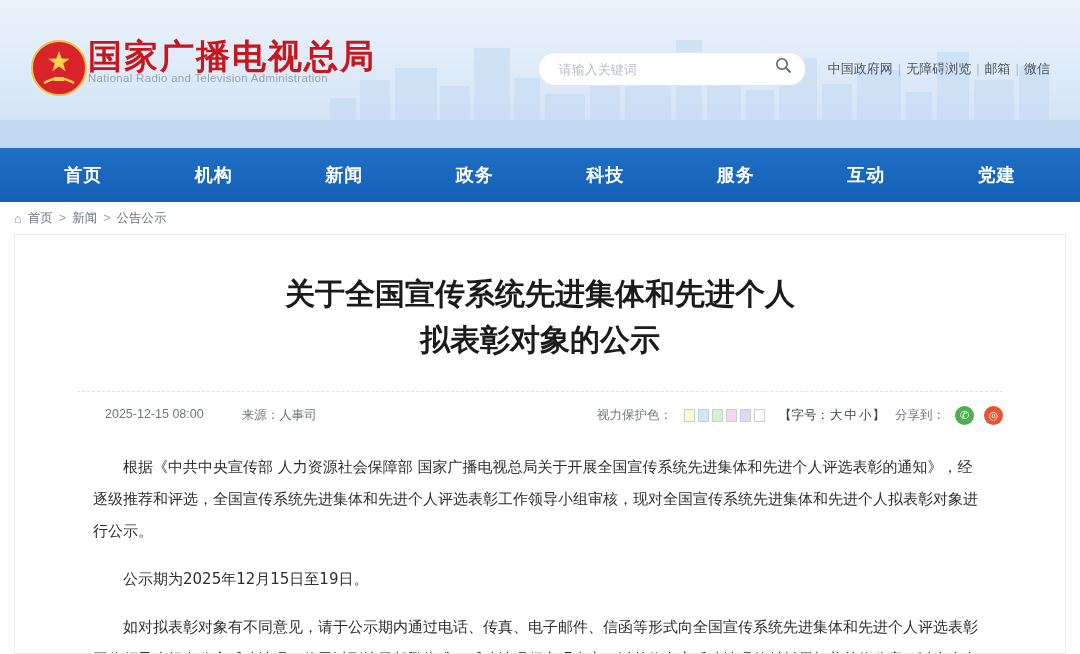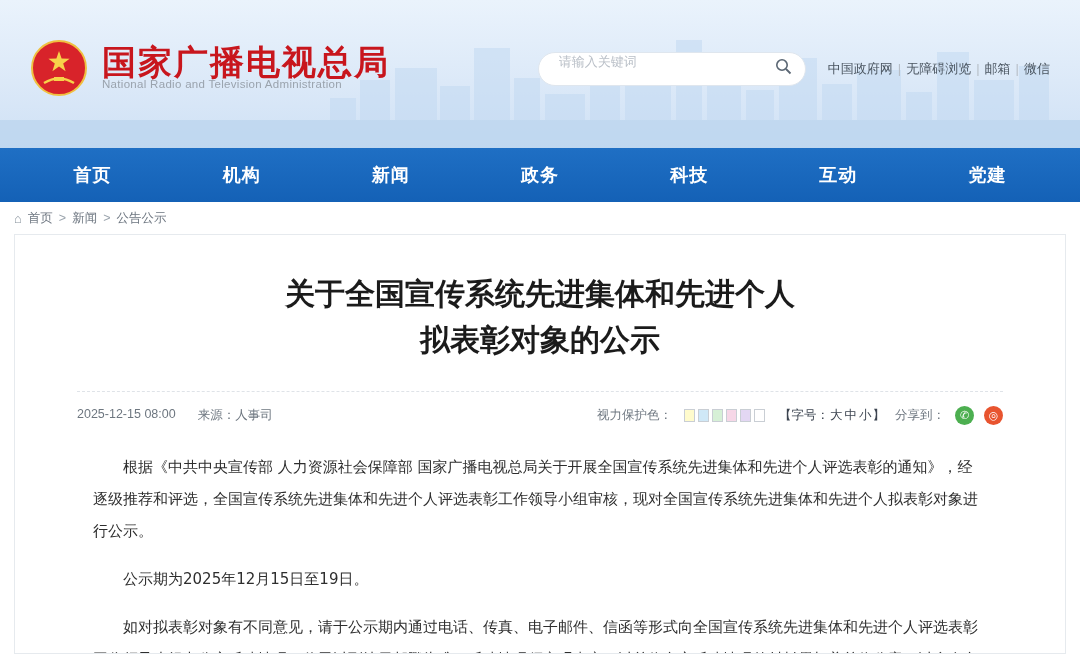--- a/index.html
+++ b/index.html
@@ -28,22 +28,20 @@
   .header-inner {
     position: relative;
     z-index: 3;
     height: 100%;
     display: flex;
     align-items: center;
     padding: 0 30px;
   }
   .brand {
     display: flex;
-    align-items: center;
-    gap: 14px;
     margin-top: -12px;
   }
   .emblem {
     width: 58px; height: 58px;
     position: relative;
     flex: 0 0 auto;
   }
   .brand-text { line-height: 1; }
   .brand-cn {
     font-size: 34px;
@@ -66,22 +64,22 @@
     gap: 22px;
     margin-top: -10px;
   }
   .searchbox {
     width: 268px;
     height: 34px;
     background: #fff;
     border: 1px solid #dfe6ee;
     border-radius: 17px;
     display: flex;
-    align-items: flex-start;
-    padding: 0 8px 0 18px;
+    align-items: flex-end;
+    padding: 0 8px 7px 18px;
   }
   .searchbox input {
     flex: 1;
     border: 0;
     outline: none;
     font-size: 13px;
     color: #333;
     background: transparent;
     font-family: "Liberation Sans", sans-serif;
   }
@@ -156,21 +154,21 @@
   }
   .meta {
     margin-top: 28px;
     border-top: 1px dashed #dfe3e8;
     padding-top: 14px;
     display: flex;
     align-items: center;
     font-size: 12.5px;
     color: #6e7780;
   }
-  .meta-left { display: flex; gap: 22px; }
+  .meta-left { display: flex; gap: 38px; margin-left: 28px; }
   .meta-right {
     margin-left: auto;
     display: flex;
     align-items: center;
     gap: 10px;
   }
   .swatches { display: flex; gap: 3px; margin: 0 4px 0 2px; }
   .sw {
     width: 11px; height: 13px;
     border: 1px solid #c9ced4;
@@ -263,20 +261,21 @@
     </div>
   </div>
 </div>
 
 <div class="nav">
   <div class="nav-item">首页</div>
   <div class="nav-item">机构</div>
   <div class="nav-item">新闻</div>
   <div class="nav-item">政务</div>
   <div class="nav-item">科技</div>
+  <div class="nav-item">服务</div>
   <div class="nav-item">互动</div>
   <div class="nav-item">党建</div>
 </div>
 
 <div class="crumb">
   <span class="home-ico">⌂</span>
   <a>首页</a>
   <span class="gt">&gt;</span>
   <a>新闻</a>
   <span class="gt">&gt;</span>

